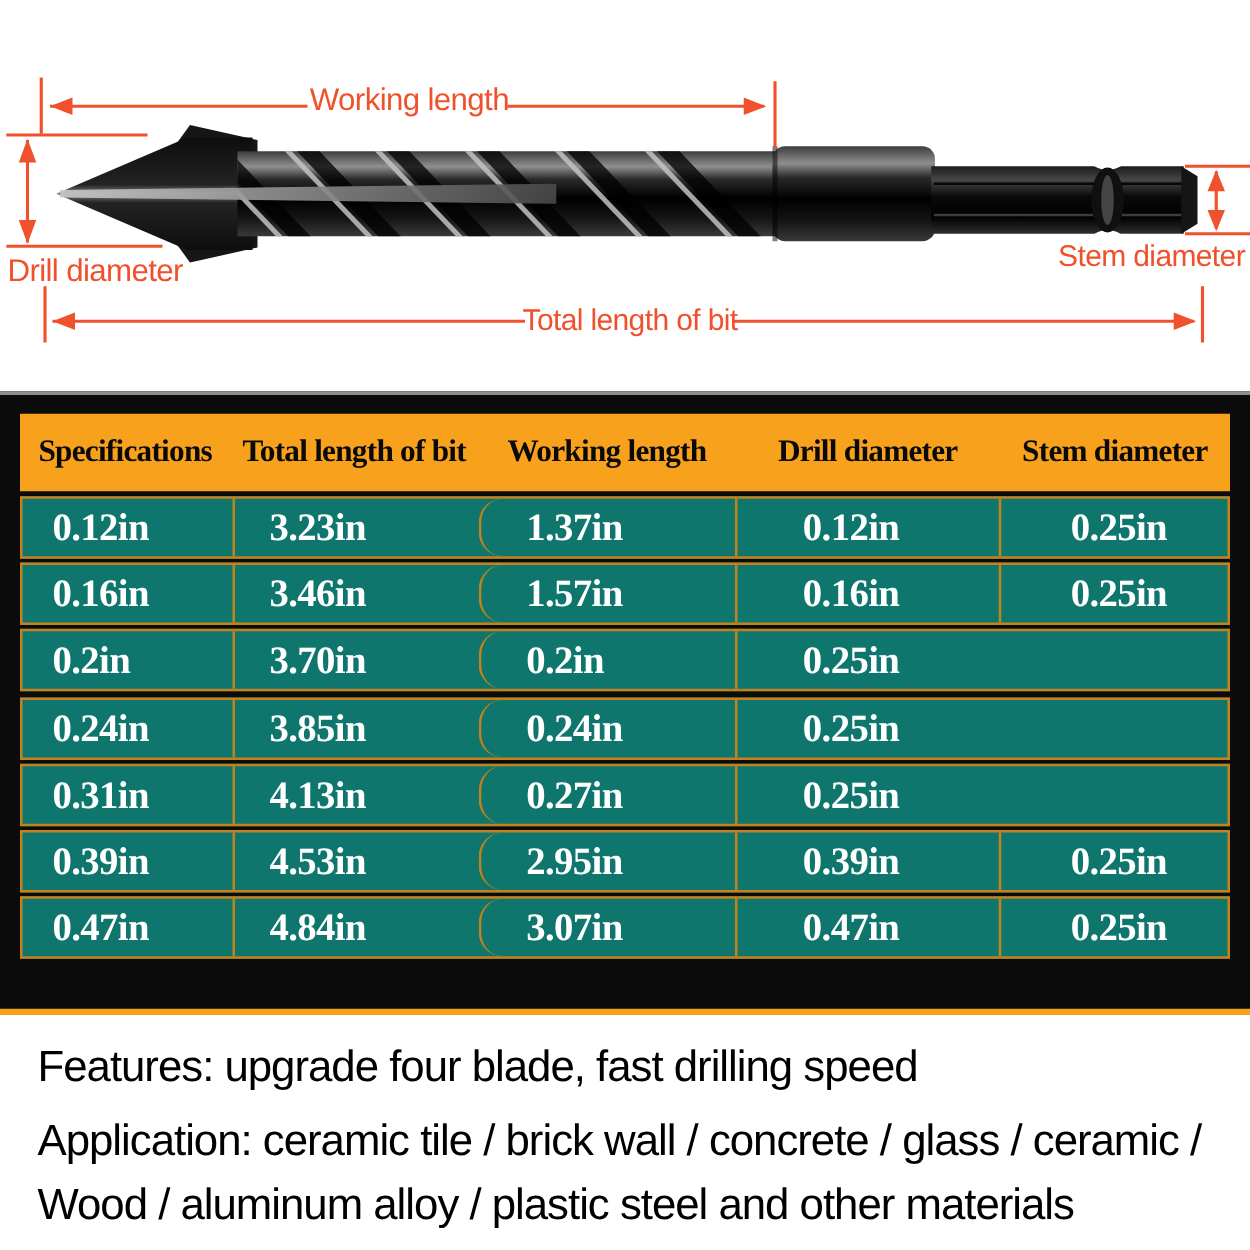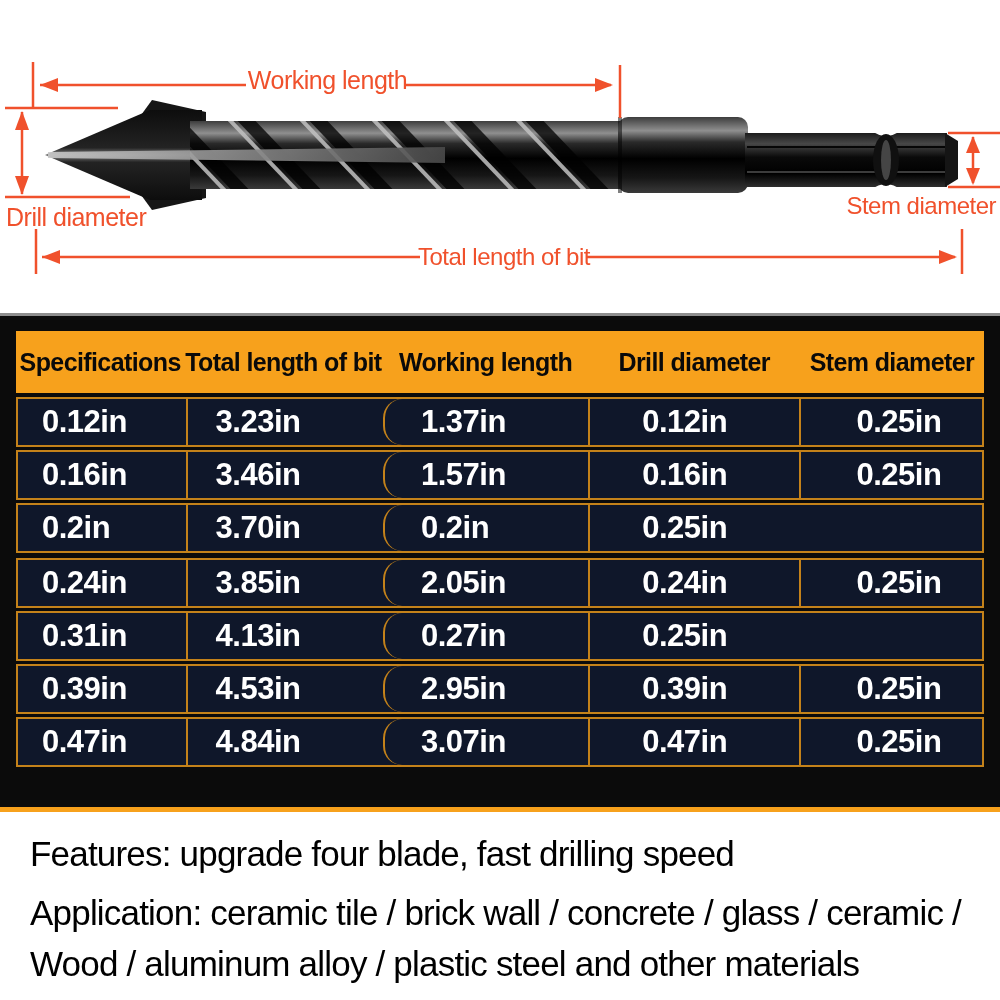--- a/index.html
+++ b/index.html
@@ -21,26 +21,26 @@
     letter-spacing:-0.5px;white-space:nowrap;font-weight:400;}
   .lbl-working{left:240px;top:66px;width:175px;text-align:center;}
   .lbl-drill{left:6px;top:203px;}
   .lbl-total{left:418px;top:243px;width:170px;text-align:center;font-size:24px;}
   .lbl-stem{right:4px;top:192px;font-size:24px;}
 
   
   .panel{position:absolute;left:0;top:313px;width:1000px;height:499px;
     background:var(--c-panel);border-top:3px solid #8e8e8e;
     border-bottom:5px solid var(--c-stripe);padding:15px 16px 0 16px;}
-  .grid-row{display:grid;grid-template-columns:169fr 199fr 207fr 212fr 185fr;}
+  .grid-row{display:grid;grid-template-columns:169fr 199fr 207fr 212fr 185fr;font-family:Liberation Serif, serif;}
   .thead{height:62px;background:var(--c-header);margin-bottom:4px;}
   .hcell{display:flex;align-items:center;justify-content:center;
     font-weight:bold;font-size:25px;color:#0a0a0a;letter-spacing:-0.6px;}
   .trow{height:50px;border:2px solid var(--c-border);margin-bottom:3px;
-    background:#0f172a;}
+    background:#0f766e;}
   .cell{border-left:2px solid var(--c-border);display:flex;align-items:center;
     color:#fff;font-weight:bold;font-size:31px;letter-spacing:-0.5px;}
   .cell:nth-child(1){border-left:none;padding-left:24px;}
   .cell:nth-child(2){padding-left:28px;}
   .cell:nth-child(3){padding-left:36px;border-radius:19px;}
   .cell:nth-child(4){padding-left:52px;}
   .cell:nth-child(5){padding-left:56px;}
   .tgroup-2{margin-top:5px;text-align:center;}
 
   
@@ -199,21 +199,20 @@
         <div class="cell">3.70in</div>
         <div class="cell">0.2in</div>
         <div class="cell">0.25in</div>
       </div>
     </div>
 
     <div class="tgroup-2">
       <div class="grid-row trow">
         <div class="cell">0.24in</div>
         <div class="cell">3.85in</div>
-        <div class="cell">2.05in</div>
         <div class="cell">0.24in</div>
         <div class="cell">0.25in</div>
       </div>
       <div class="grid-row trow">
         <div class="cell">0.31in</div>
         <div class="cell">4.13in</div>
         <div class="cell">0.27in</div>
         <div class="cell">0.25in</div>
       </div>
       <div class="grid-row trow">

